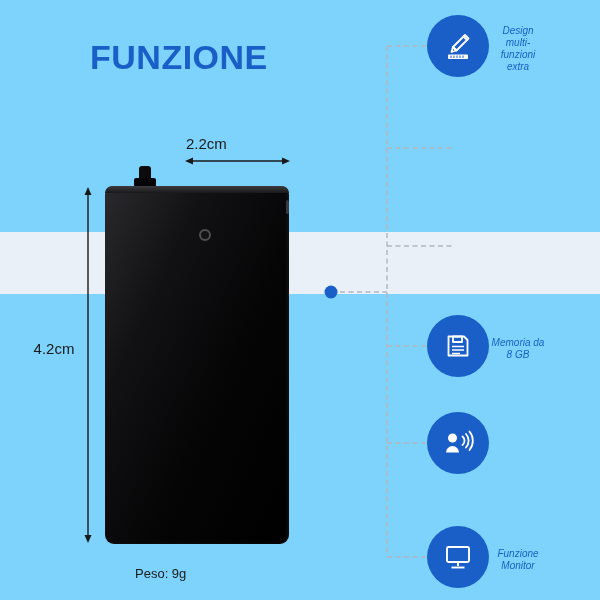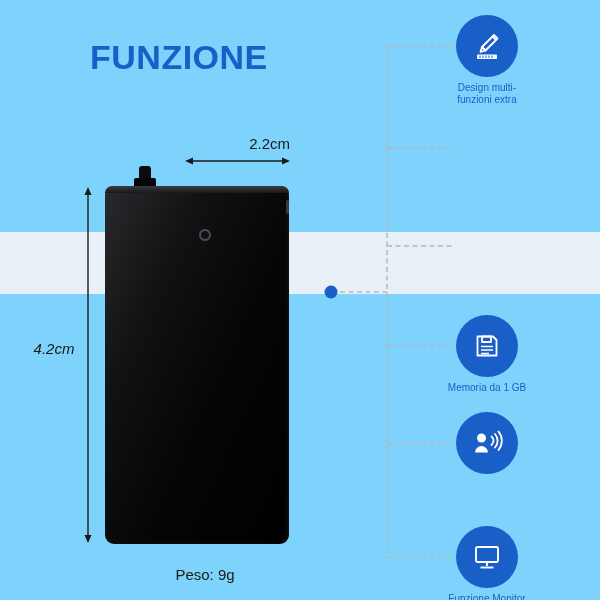--- a/index.html
+++ b/index.html
@@ -17,36 +17,36 @@
   .lines{position:absolute;left:0;top:0;width:600px;height:600px;pointer-events:none;}
   .dash line{stroke:var(--line);stroke-width:1.5;stroke-dasharray:5 3.5;fill:none;}
   .dot{fill:var(--accent);}
   .dim line{stroke:var(--ink);stroke-width:1.4;}
   .dim polygon{fill:var(--ink);}
   .title{
     position:absolute;left:90px;top:38px;font-size:34px;font-weight:800;
     color:var(--accent);letter-spacing:0.5px;
   }
   .dim-label{position:absolute;font-size:15px;color:var(--ink);}
-  .dim-label.width{left:186px;top:135px;width:104px;text-align:right;}
-  .dim-label.height{left:26px;top:340px;width:56px;text-align:center;font-style:italic;}
-  .weight{position:absolute;left:143px;top:566px;width:124px;text-align:center;font-size:15px;color:var(--ink);}
+  .dim-label.width{left:186px;top:135px;width:104px;text-align:left;}
+  .dim-label.height{left:26px;top:340px;width:56px;text-align:center;}
+  .weight{position:absolute;left:135px;top:566px;width:124px;text-align:left;font-size:13px;color:var(--ink);}
   
   .dev-btn-knob{position:absolute;left:139px;top:166px;width:12px;height:14px;background:#0c0c0e;border-radius:3px 3px 0 0;}
   .dev-btn-base{position:absolute;left:134px;top:178px;width:22px;height:10px;background:#060608;border-radius:2px;}
   .dev-body{
     position:absolute;left:105px;top:186px;width:184px;height:358px;border-radius:9px;
     background:linear-gradient(115deg,#2a2a2e 0%,#121214 28%,#050506 60%,#000 100%);
     box-shadow:inset -2px 0 3px rgba(255,255,255,0.06);
   }
   .dev-topface{position:absolute;left:0;top:0;right:0;height:7px;background:linear-gradient(#3c3c40,#18181a);border-radius:8px 8px 0 0;}
   .dev-mic{position:absolute;left:94px;top:43px;width:8px;height:8px;border-radius:50%;background:#121214;border:2px solid #4e4e54;}
   .dev-notch{position:absolute;right:0;top:14px;width:3px;height:14px;background:#3a3a3e;border-radius:2px;}
   
-  .feature{position:absolute;left:427px;width:120px;display:flex;flex-direction:column;align-items:center;}
+  .feature{position:absolute;left:427px;width:120px;display:flex;flex-direction:row;align-items:center;font-style:italic;}
   .fcircle{
     width:62px;height:62px;border-radius:50%;background:var(--accent);
     display:flex;align-items:center;justify-content:center;flex:0 0 auto;
   }
   .fcircle svg{display:block;}
   .flabel{
     margin-top:5px;width:80px;text-align:center;font-size:10px;line-height:1.2;
     color:var(--accent);
   }
   .icon-stroke{fill:none;stroke:#fff;}
@@ -127,21 +127,21 @@
           <path d="M8.5 8.5 h15.5 l3.5 3.5 v15.5 h-19 z"></path>
           <rect x="13" y="8.5" width="9" height="5.5"></rect>
         </g>
         <g class="icon-stroke" stroke-width="1.5">
           <line x1="12" y1="18.5" x2="24" y2="18.5"></line>
           <line x1="12" y1="22" x2="24" y2="22"></line>
           <line x1="12" y1="25.5" x2="20" y2="25.5"></line>
         </g>
       </svg>
     </div>
-    <div class="flabel">Memoria da 1 GB</div>
+    <div class="flabel">Memoria da 8 GB</div>
   </div>
 
   <div class="feature" style="top:412px">
     <div class="fcircle">
       <svg viewBox="0 0 36 36" width="36" height="36">
         <circle cx="12.5" cy="13" r="4.5" fill="#fff"></circle>
         <path d="M6 27.5 a6.5 6.5 0 0 1 13 0 z" fill="#fff"></path>
         <g class="icon-stroke" stroke-width="1.8" stroke-linecap="round">
           <path d="M22.5 11.5 a5.5 5.5 0 0 1 0 8.5"></path>
           <path d="M26 9 a10 10 0 0 1 0 13.5"></path>

